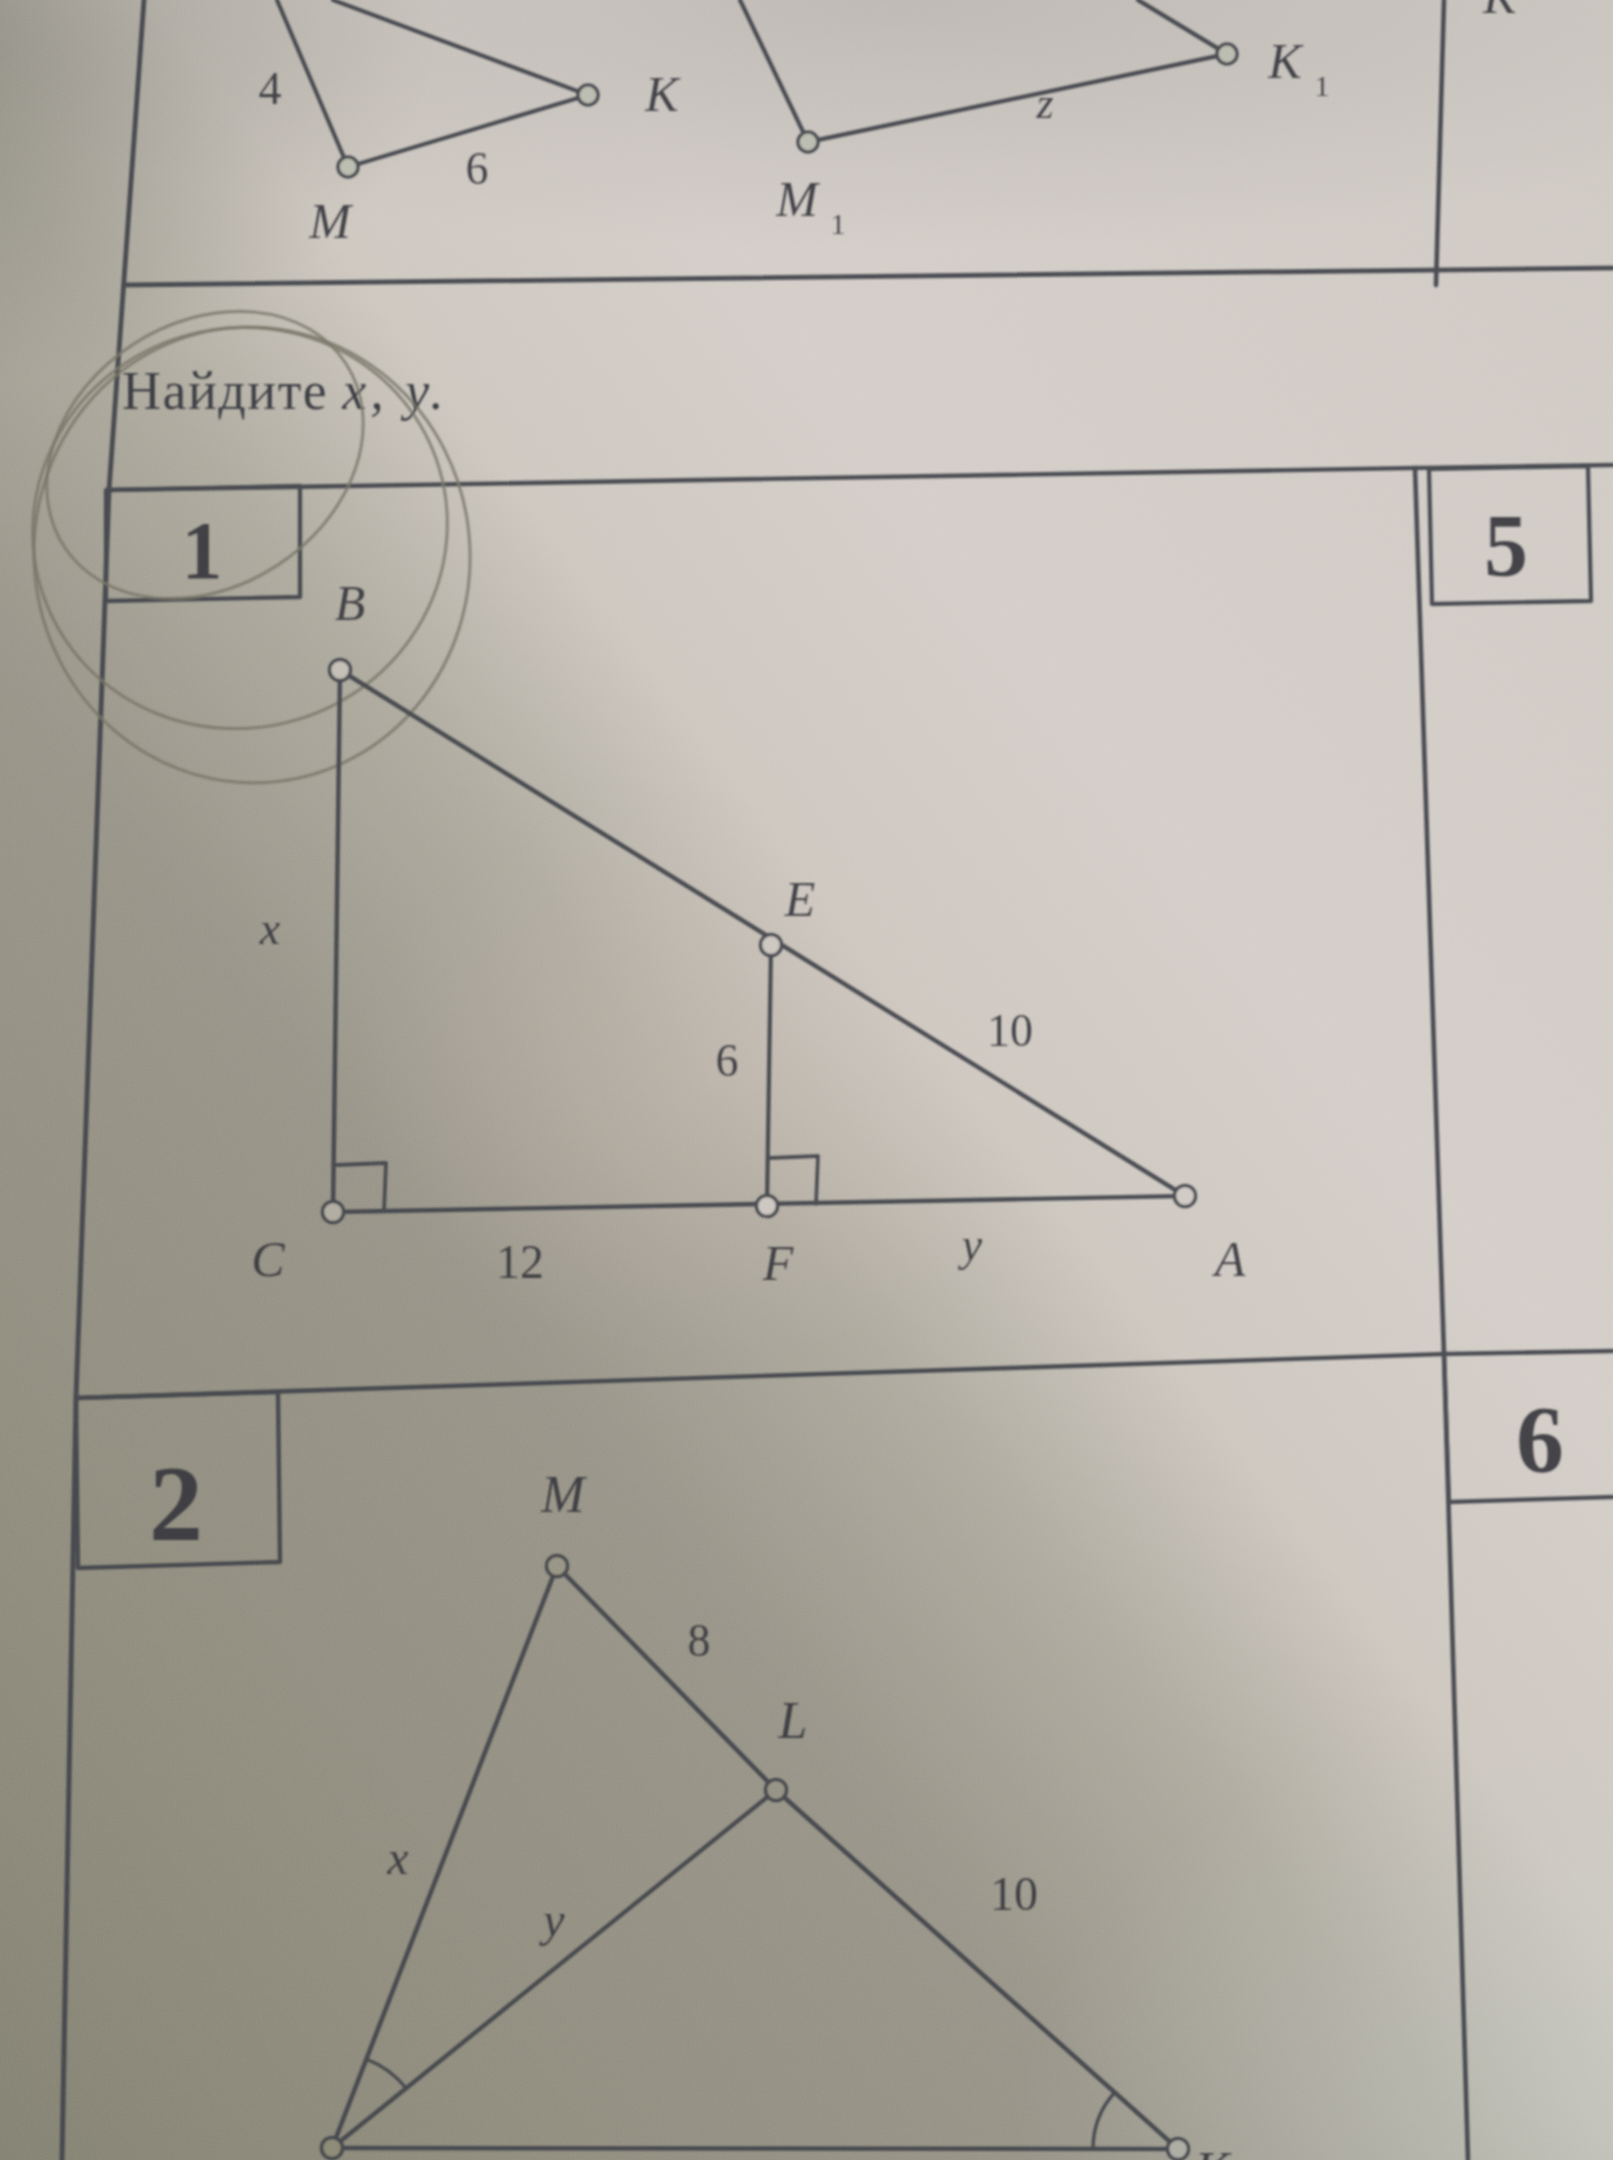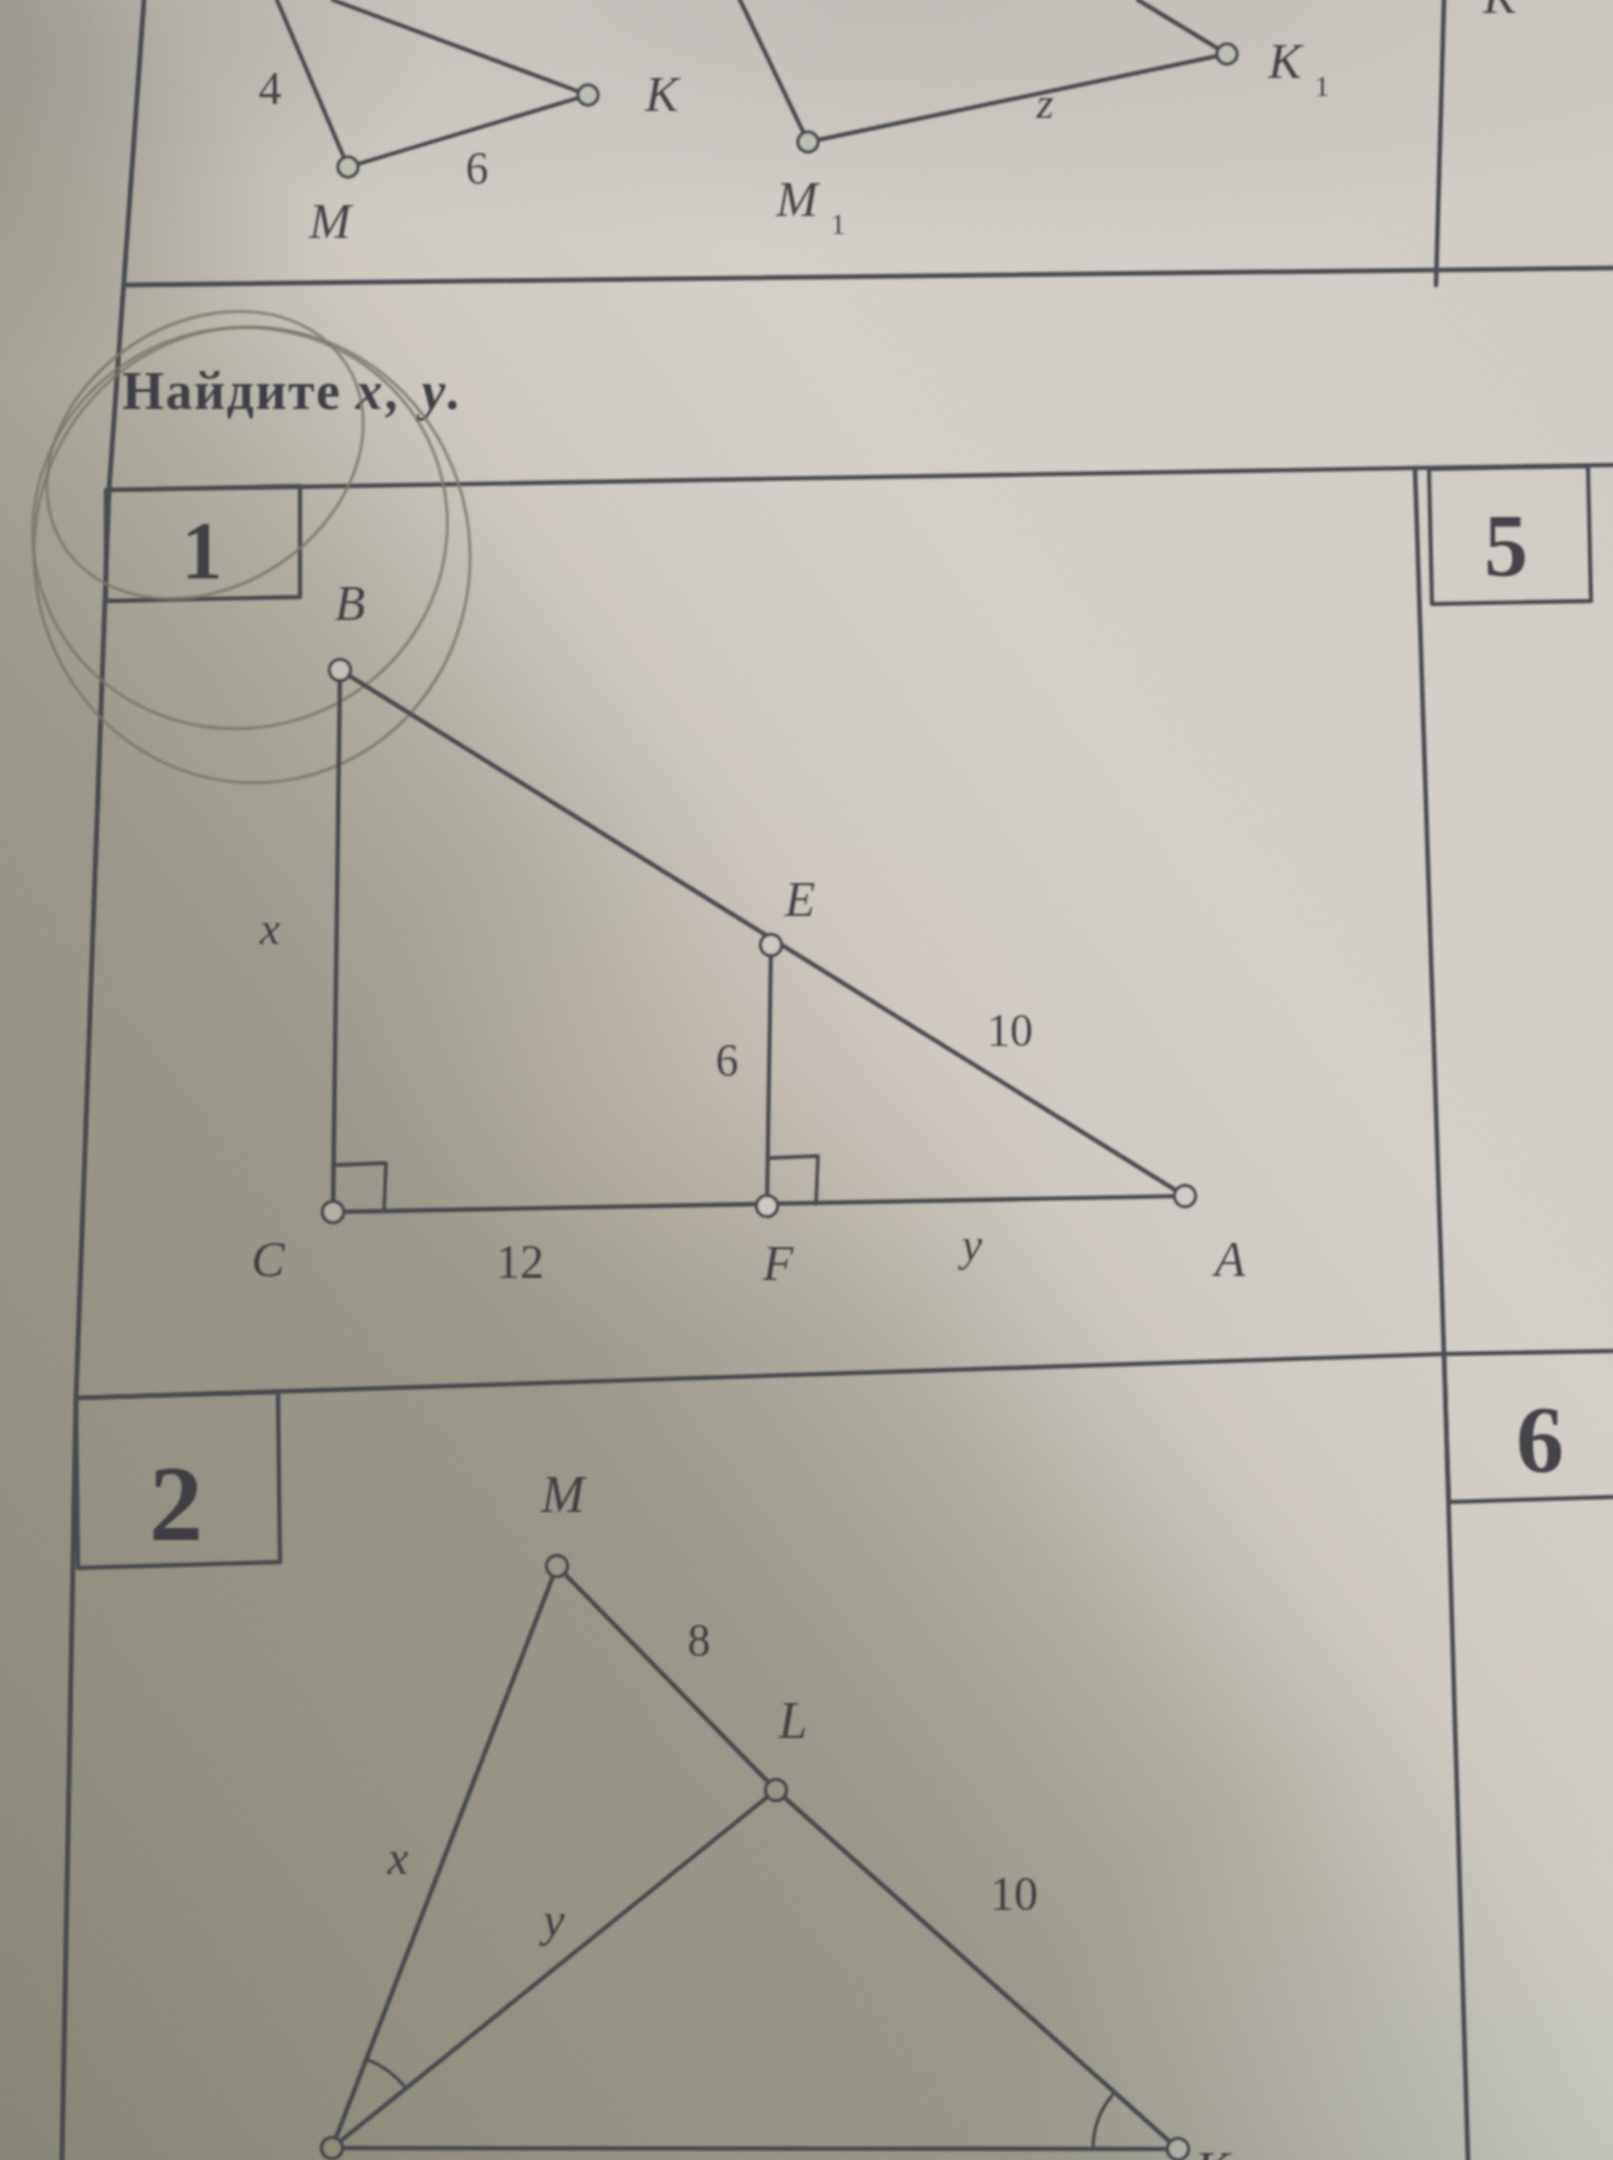--- a/index.html
+++ b/index.html
@@ -13,21 +13,21 @@
       radial-gradient(520px 400px at 44% 50%, rgba(226,201,196,0.22), rgba(226,201,196,0) 70%),
       radial-gradient(950px 640px at 102% 98%, rgba(199,206,200,0.45), rgba(199,206,200,0) 66%),
       radial-gradient(720px 520px at -4% 1%, rgba(58,60,50,0.32), rgba(58,60,50,0) 70%),
       radial-gradient(1300px 320px at 55% 0%, rgba(98,102,94,0.20), rgba(98,102,94,0) 78%),
       linear-gradient(233deg,
         #cdc7c1 0%, #d2cbc6 33%, #cbc5bd 45%,
         #aaa69a 54%, #938f83 65%, #8a8779 84%, #7e7c6e 100%);
   }
   .heading{
     position:absolute;left:122px;top:360px;
-    font-size:54px;font-weight:bold;color:#3a3b41;
+    font-size:54px;font-weight:normal;color:#3a3b41;
     letter-spacing:1.5px;
     filter:blur(0.8px);
     white-space:nowrap;
   }
   .heading .vars{font-style:italic;margin-left:14px;letter-spacing:4px;}
   svg.ink-layer{position:absolute;left:0;top:0;}
   .ink{stroke:#3e4046;fill:none;stroke-linecap:round;stroke-linejoin:round;}
   .ink-text{fill:#34353b;stroke:none;}
   .pt{stroke:#3e4046;stroke-width:3.6;}
   .pen{stroke:#6e6b5f;stroke-width:3.2;fill:none;opacity:0.82;}

